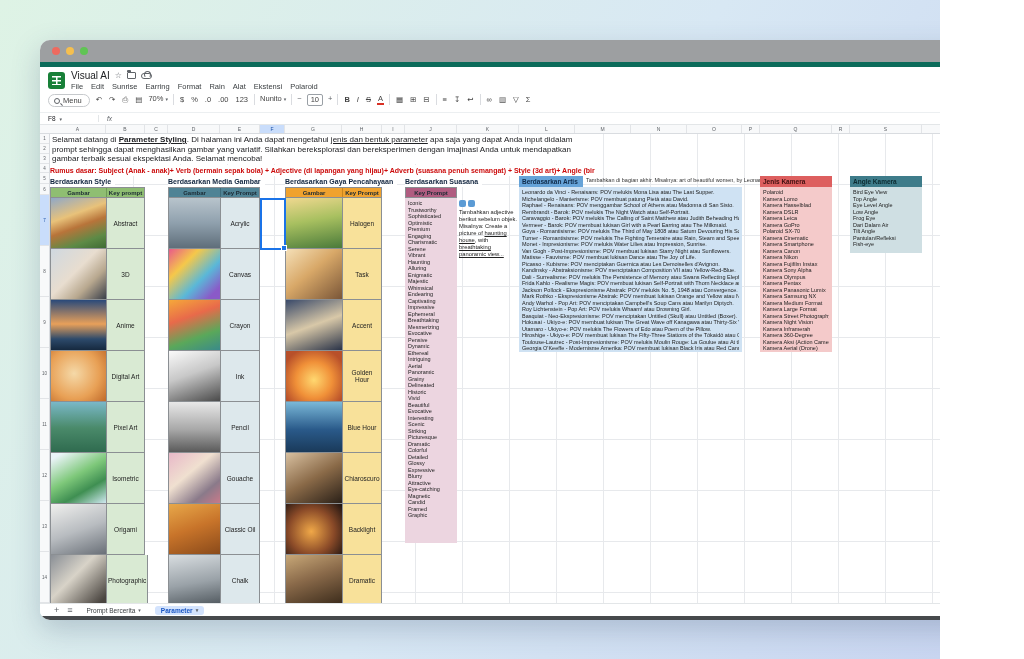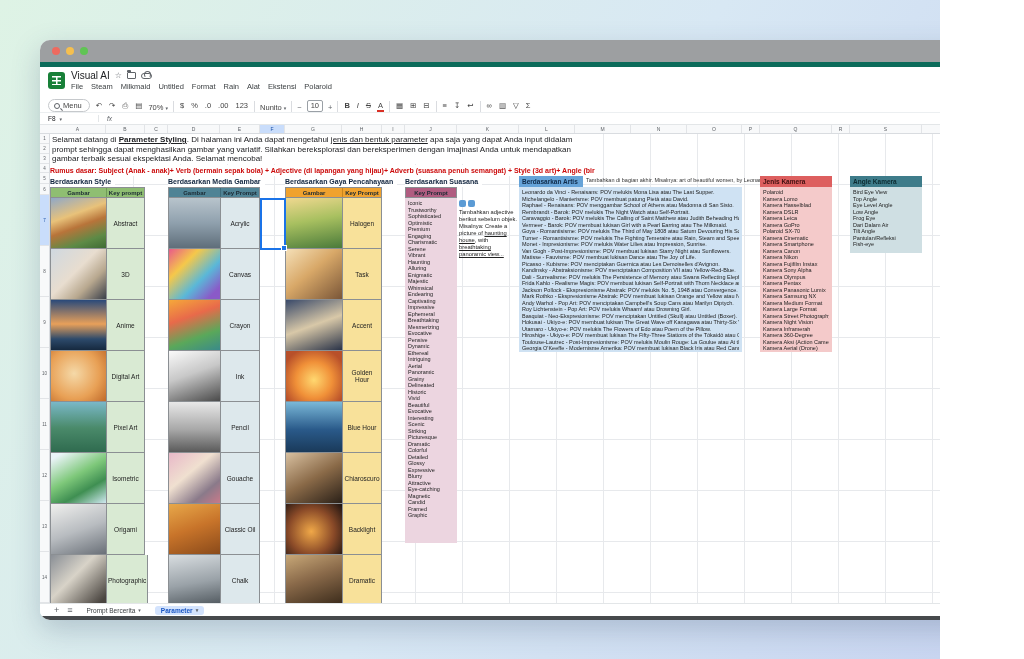--- a/index.html
+++ b/index.html
@@ -22,21 +22,21 @@
   .doctitle { font-size:10px; color:#202124; }
   .hicon { font-size:8px; color:#5f6368; line-height:8px; }
   .folder { width:9px; height:7px; border:1px solid #5f6368; border-radius:1px; position:relative; }
   .folder:before { content:""; position:absolute; left:-1px; top:-3px; width:4px; height:2px; background:#5f6368; border-radius:1px 1px 0 0; }
   .cloudic { width:11px; height:6px; border:1px solid #5f6368; border-radius:5px; position:relative; }
   .cloudic:before { content:""; position:absolute; left:2px; top:-3px; width:5px; height:5px; border:1px solid #5f6368; border-radius:50%; border-bottom-color:#fff; }
   .menus { display:flex; gap:8px; }
   .menu-item { font-size:7.5px; color:#3c4043; }
 
   
-  .toolbar { flex:none; height:19px; display:flex; align-items:flex-end; padding:0 8px; gap:5px; color:#444; font-size:7.5px; border-bottom:1px solid #eceff1; }
+  .toolbar { flex:none; height:19px; display:flex; align-items:flex-start; padding:0 8px; gap:5px; color:#444; font-size:7.5px; border-bottom:1px solid #eceff1; }
   .menupill { display:flex; align-items:center; gap:3px; border:1px solid #c6c9cc; border-radius:9px; padding:1px 7px 1px 5px; height:13px; }
   .mag { width:6px; height:6px; border:1px solid #5f6368; border-radius:50%; position:relative; }
   .mag:before { content:""; position:absolute; left:5px; top:5px; width:3px; height:1px; background:#5f6368; transform:rotate(45deg); }
   .tb { display:inline-block; line-height:12px; padding:0 1px; }
   .sep { width:1px; height:11px; background:#dadce0; }
   .zoombox,.fontbox { display:flex; align-items:center; gap:2px; }
   .sizebox { border:1px solid #9aa0a6; border-radius:2px; padding:0 3px; line-height:10px; }
   .szbtn { color:#5f6368; }
   .caret { font-size:5px; color:#5f6368; }
   .bold{font-weight:bold;} .ital{font-style:italic;} .strike{text-decoration:line-through;}
@@ -167,23 +167,23 @@
         <div class="hdr-text">
           <div class="titlerow">
             <span class="doctitle">Visual AI</span>
             <span class="hicon">☆</span>
             <span class="folder"></span>
             <span class="cloudic"></span>
           </div>
           <div class="menus">
 
           <span class="menu-item">File</span>
-              <span class="menu-item">Steam</span>
-              <span class="menu-item">Milkmaid</span>
-              <span class="menu-item">Untitled</span>
+              <span class="menu-item">Edit</span>
+              <span class="menu-item">Sunrise</span>
+              <span class="menu-item">Earring</span>
               <span class="menu-item">Format</span>
               <span class="menu-item">Rain</span>
               <span class="menu-item">Alat</span>
               <span class="menu-item">Ekstensi</span>
               <span class="menu-item">Polaroid</span>
             </div>
         </div>
       </div>
 
       <div class="toolbar">

